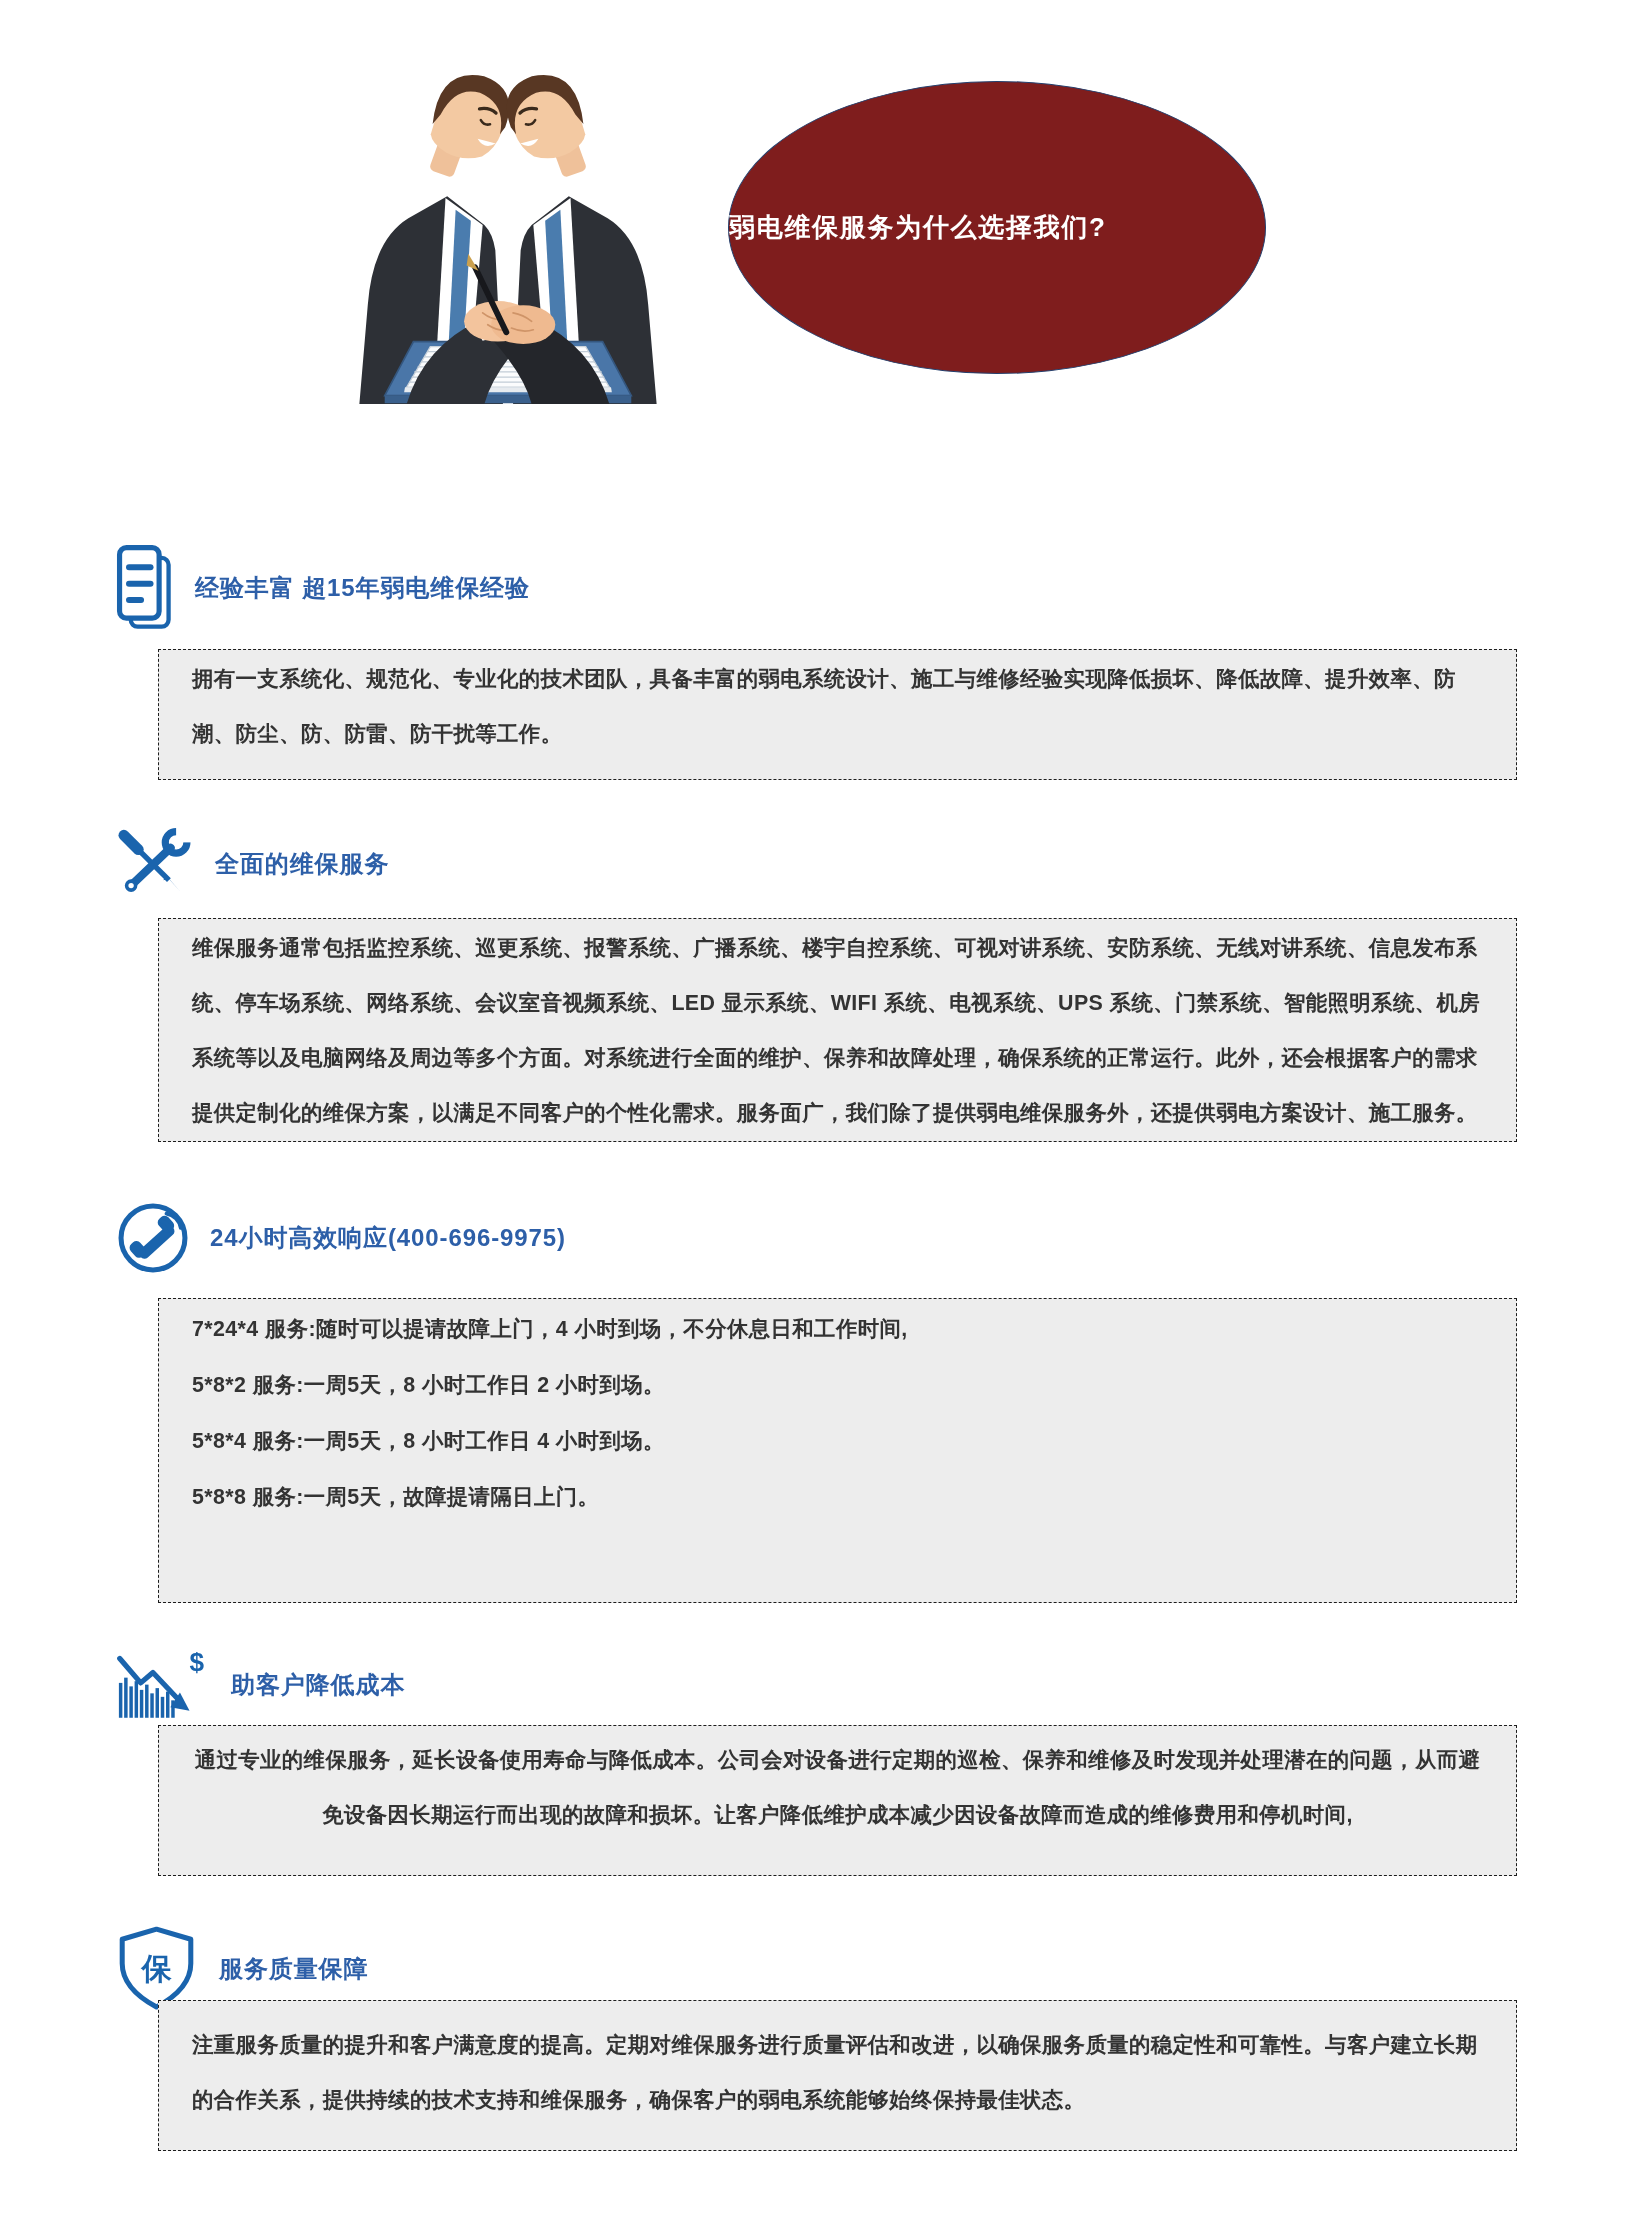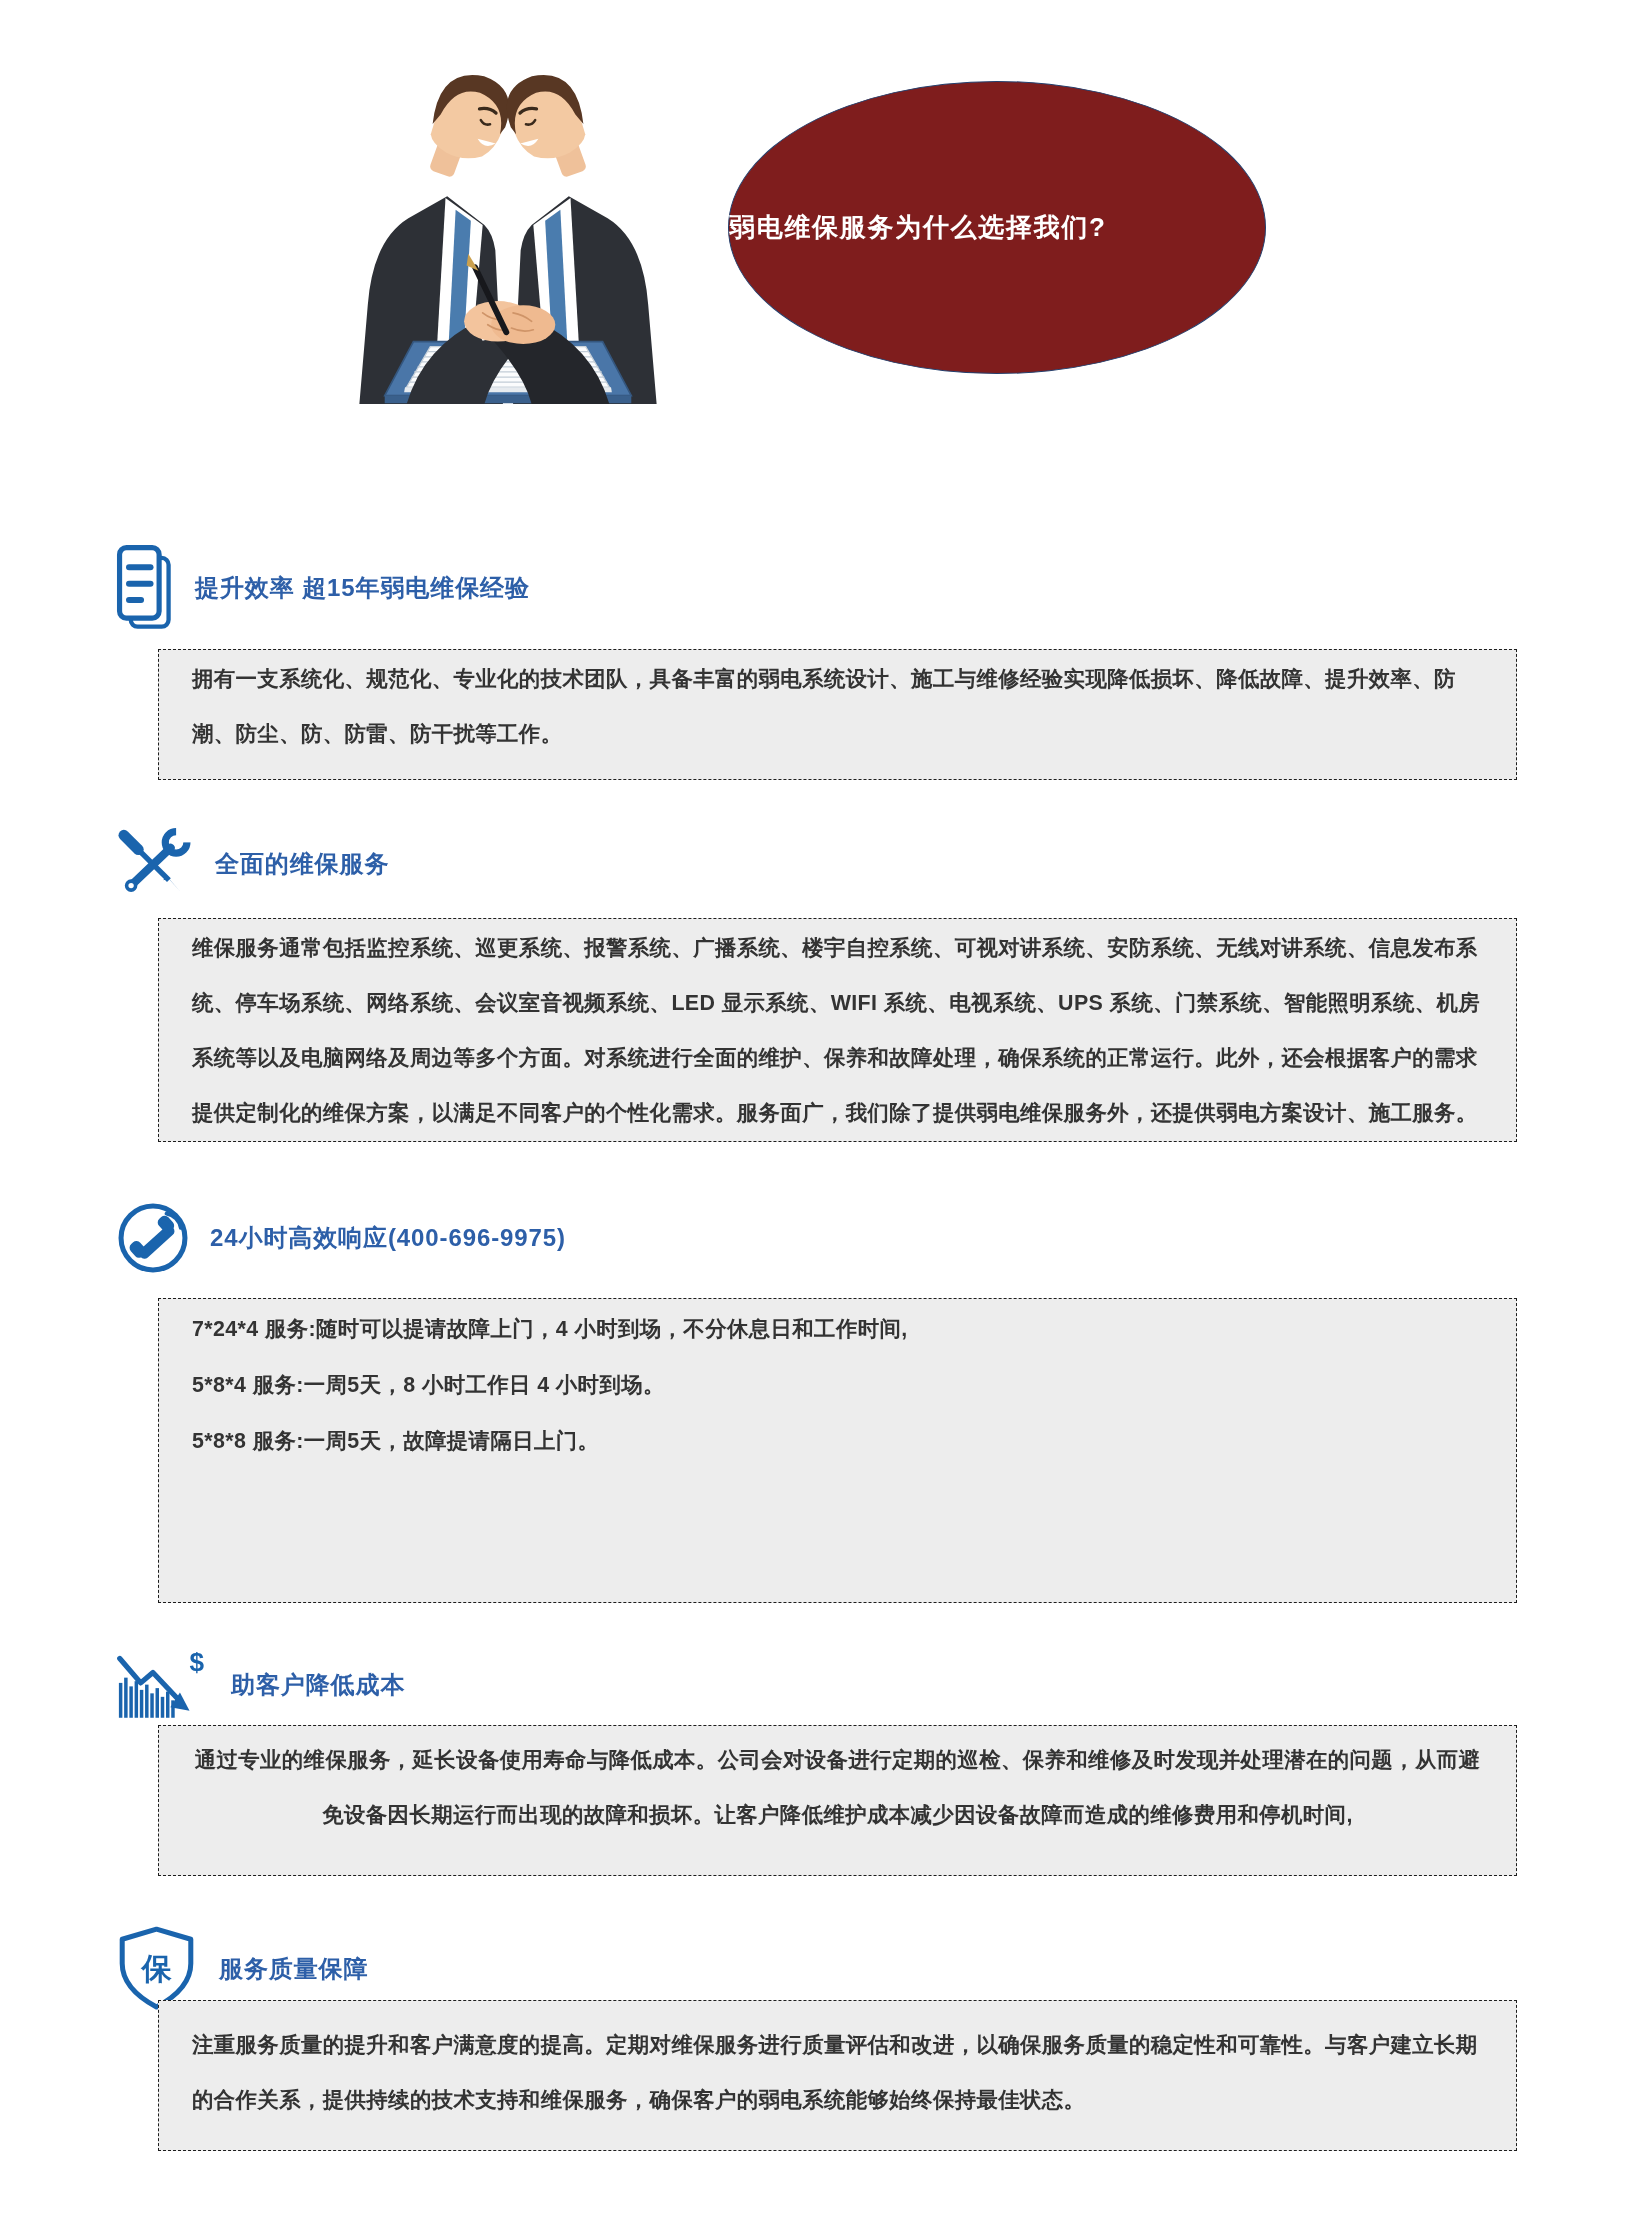--- a/index.html
+++ b/index.html
@@ -95,21 +95,21 @@
 </div>
 
 <div class="sec-header sh1">
   <svg width="57" height="86" viewBox="0 0 66 100">
     <rect x="17" y="15" width="44" height="80" rx="8" fill="none" stroke="#1a64ad" stroke-width="5"></rect>
     <rect x="4" y="3" width="46" height="82" rx="8" fill="#ffffff" stroke="#1a64ad" stroke-width="6"></rect>
     <line x1="15" y1="26" x2="40" y2="26" stroke="#1a64ad" stroke-width="7" stroke-linecap="round"></line>
     <line x1="15" y1="45" x2="40" y2="45" stroke="#1a64ad" stroke-width="7" stroke-linecap="round"></line>
     <line x1="15" y1="64" x2="29" y2="64" stroke="#1a64ad" stroke-width="7" stroke-linecap="round"></line>
   </svg>
-  <h2 class="sec-title">提升效率 超15年弱电维保经验</h2>
+  <h2 class="sec-title">经验丰富 超15年弱电维保经验</h2>
 </div>
 <div class="box b1">
   <p>拥有一支系统化、规范化、专业化的技术团队，具备丰富的弱电系统设计、施工与维修经验实现降低损坏、降低故障、提升效率、防潮、防尘、防、防雷、防干扰等工作。</p>
 </div>
 
 <div class="sec-header sh2">
   <svg width="77" height="72" viewBox="0 0 84 80">
     <line x1="8" y1="8" x2="24" y2="24" stroke="#1a64ad" stroke-width="12" stroke-linecap="round"></line>
     <line x1="24" y1="24" x2="58" y2="58" stroke="#1a64ad" stroke-width="6"></line>
     <polygon points="54,52 71,71 58,56 52,58" fill="#1a64ad"></polygon>
@@ -132,20 +132,21 @@
       <rect x="14" y="32" width="15" height="20" rx="6"></rect>
       <rect x="59" y="32" width="15" height="20" rx="6"></rect>
     </g>
     <path d="M54 24 a12 12 0 0 1 10 10" stroke="#1a64ad" stroke-width="4.5" fill="none" stroke-linecap="round"></path>
     <path d="M60 15 a21 21 0 0 1 17 17" stroke="#1a64ad" stroke-width="4.5" fill="none" stroke-linecap="round"></path>
   </svg>
   <h2 class="sec-title">24小时高效响应(400-696-9975)</h2>
 </div>
 <div class="box b3">
   <p>7*24*4 服务:随时可以提请故障上门，4 小时到场，不分休息日和工作时间,</p>
+  <p>5*8*2 服务:一周5天，8 小时工作日 2 小时到场。</p>
   <p>5*8*4 服务:一周5天，8 小时工作日 4 小时到场。</p>
   <p>5*8*8 服务:一周5天，故障提请隔日上门。</p>
 </div>
 
 <div class="sec-header sh4">
   <svg width="93" height="75" viewBox="0 0 106 86">
     <g stroke="#1a64ad" stroke-width="4">
       <line x1="5" y1="40" x2="5" y2="80"></line>
         <line x1="11" y1="34" x2="11" y2="80"></line>
       <line x1="17" y1="44" x2="17" y2="80"></line>

